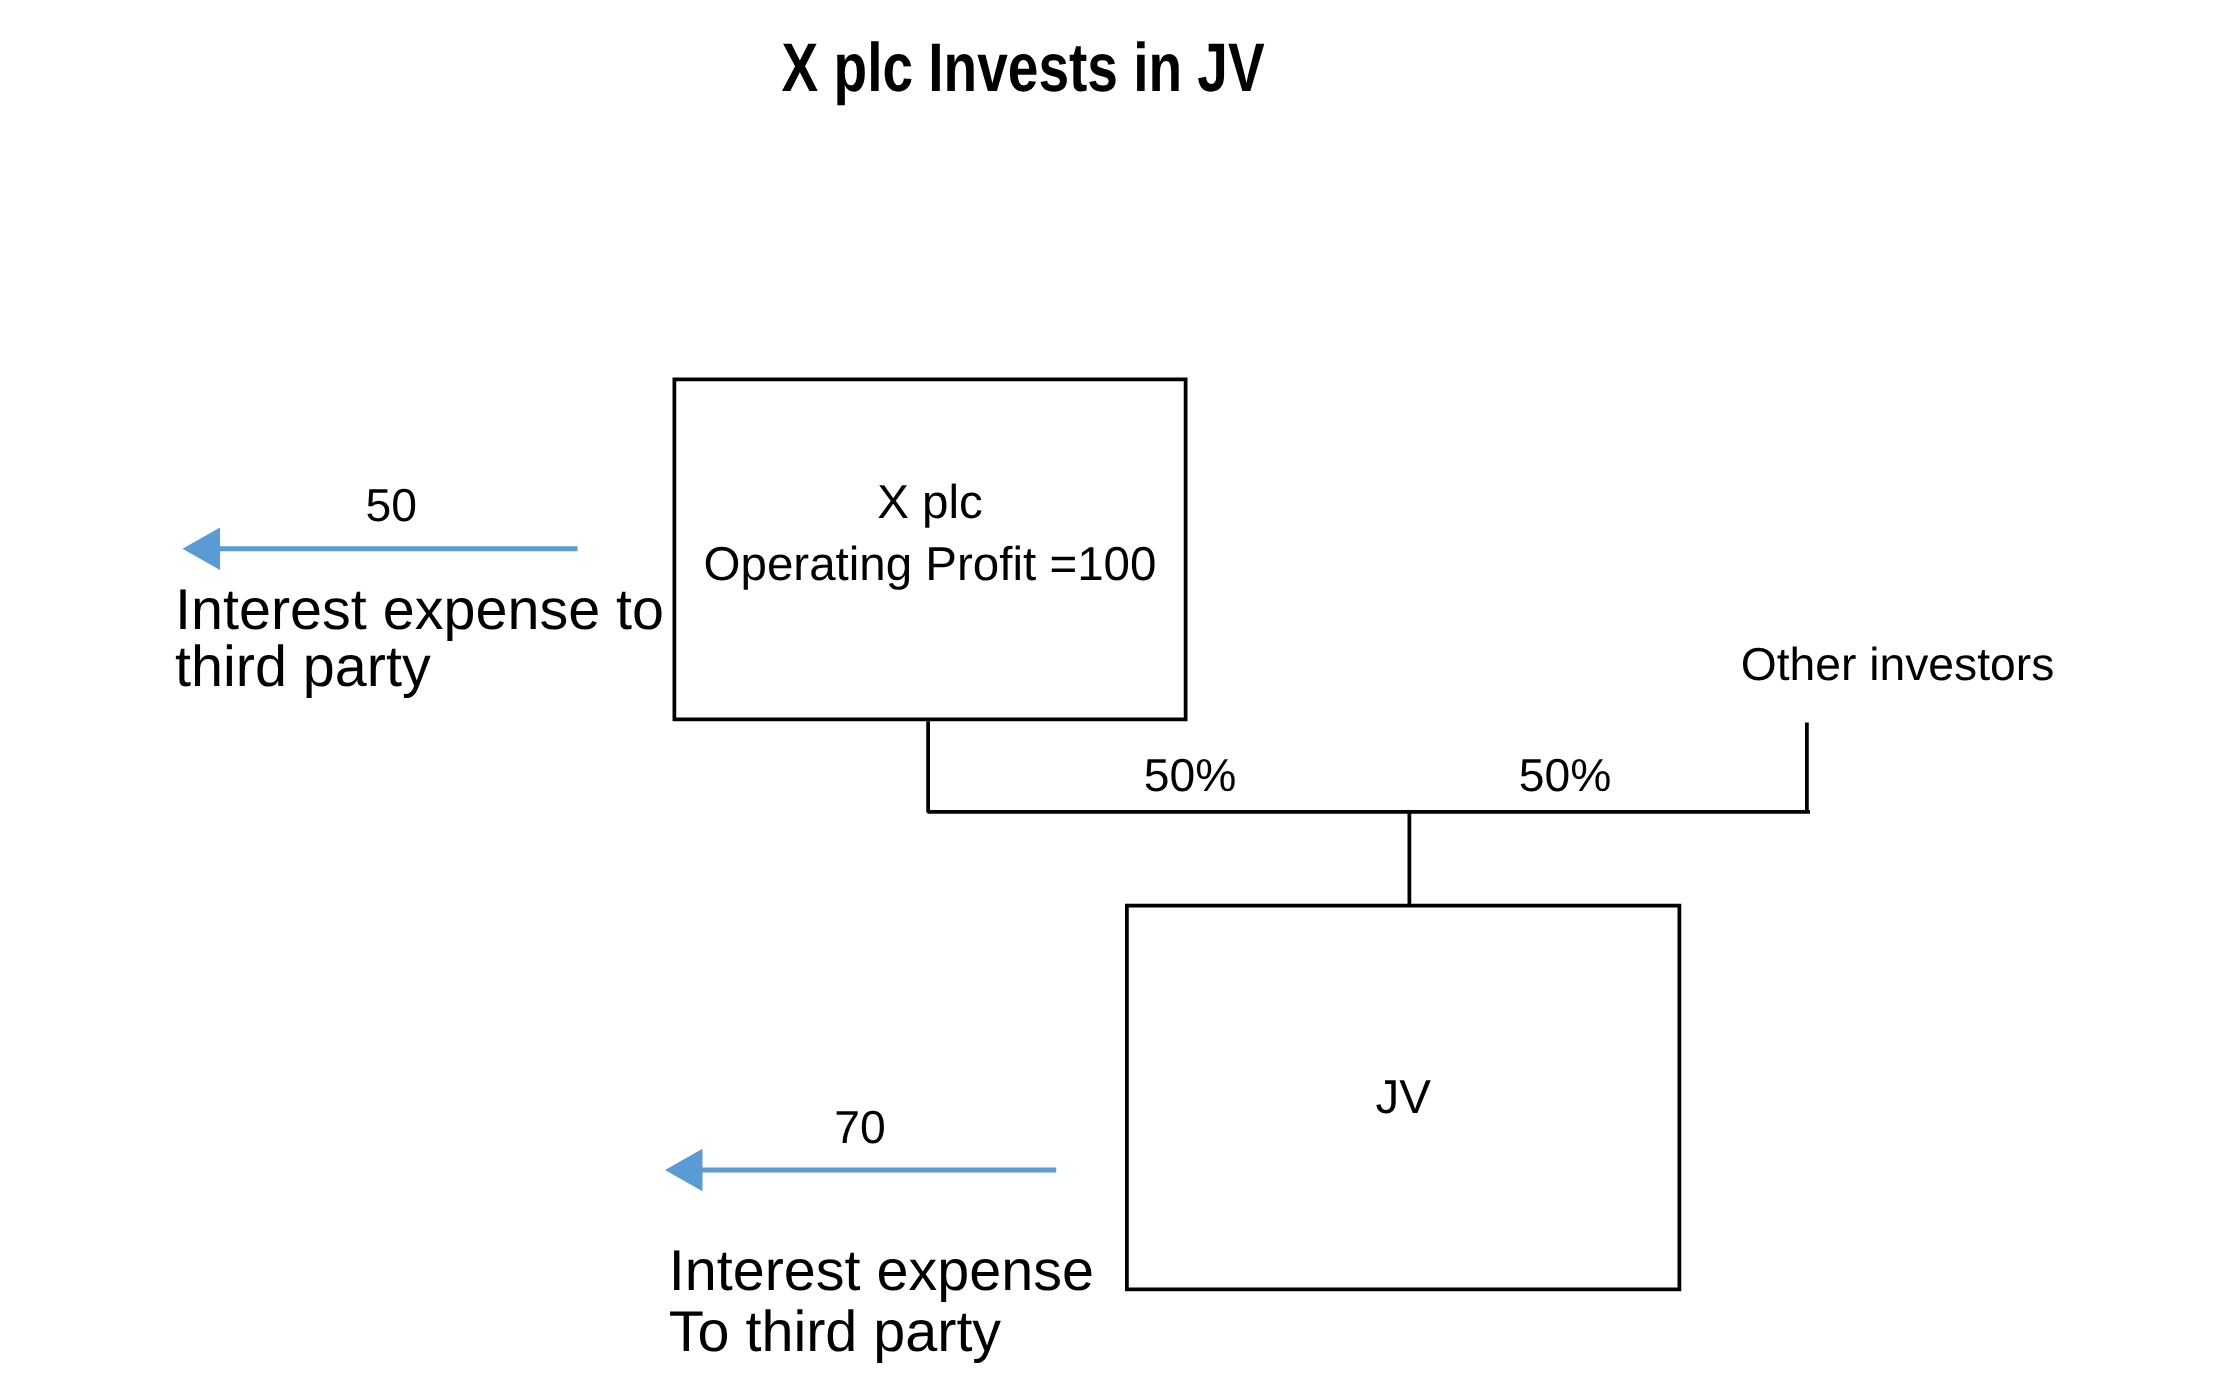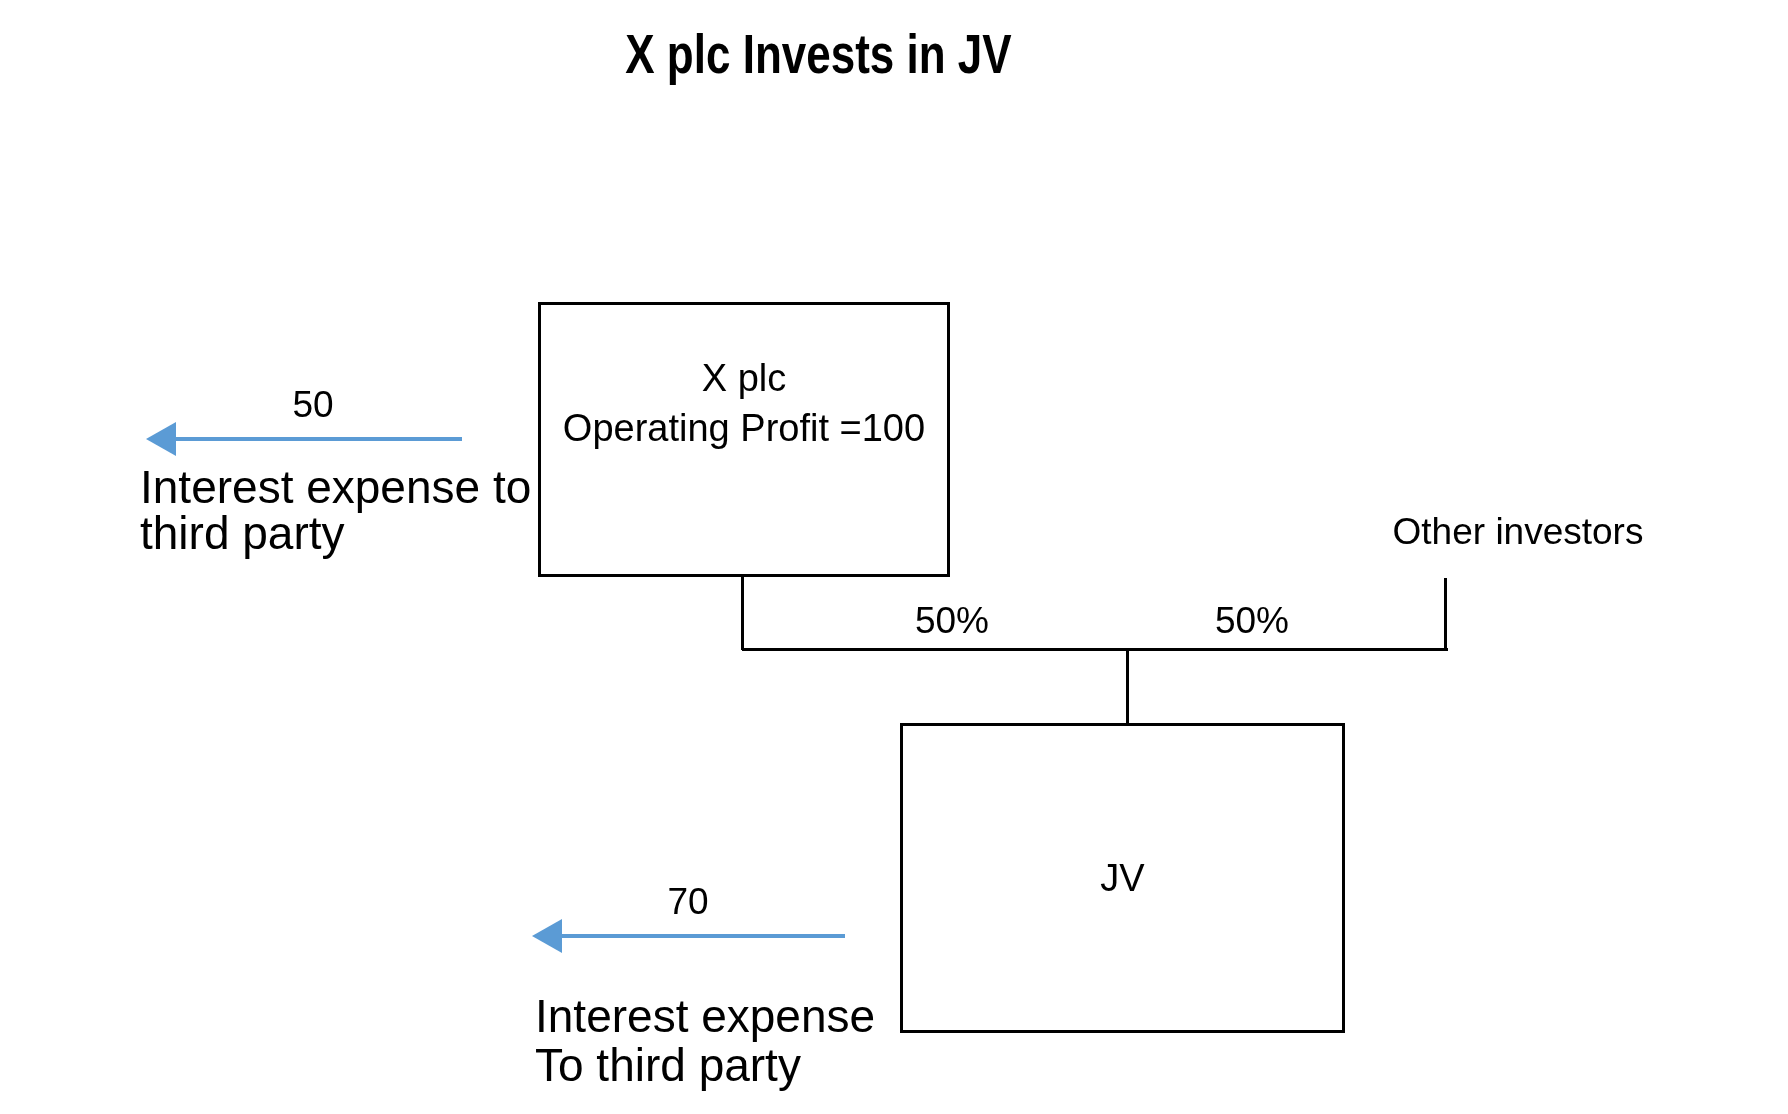--- a/index.html
+++ b/index.html
@@ -37,21 +37,21 @@
     position:absolute;
     border:3px solid var(--ink);
     box-sizing:border-box;
     text-align:center;
     font-size:38px;
     line-height:50px;
   }
   .node-xplc{
     left:538px; top:302px;
     width:412px; height:275px;
-    padding-top:48px;
+    padding-top:72px;
   }
   .node-jv{
     left:900px; top:723px;
     width:445px; height:310px;
     display:flex;
     justify-content:center;
     align-items:center;
   }
   
   .cline{position:absolute;background:var(--ink);}

